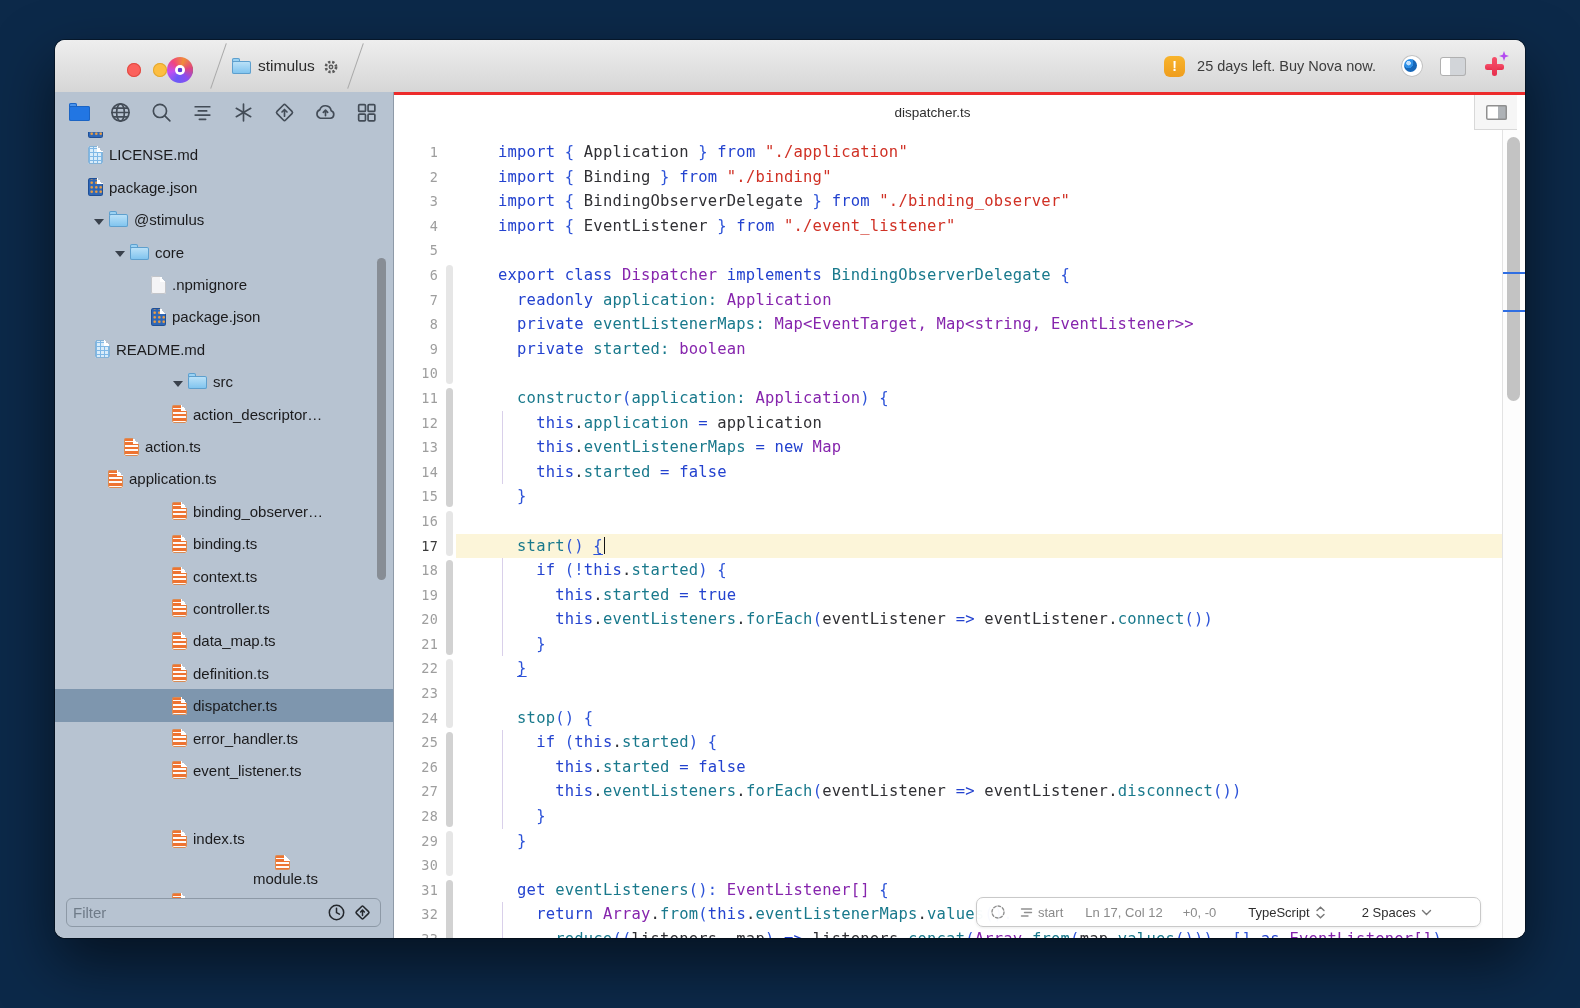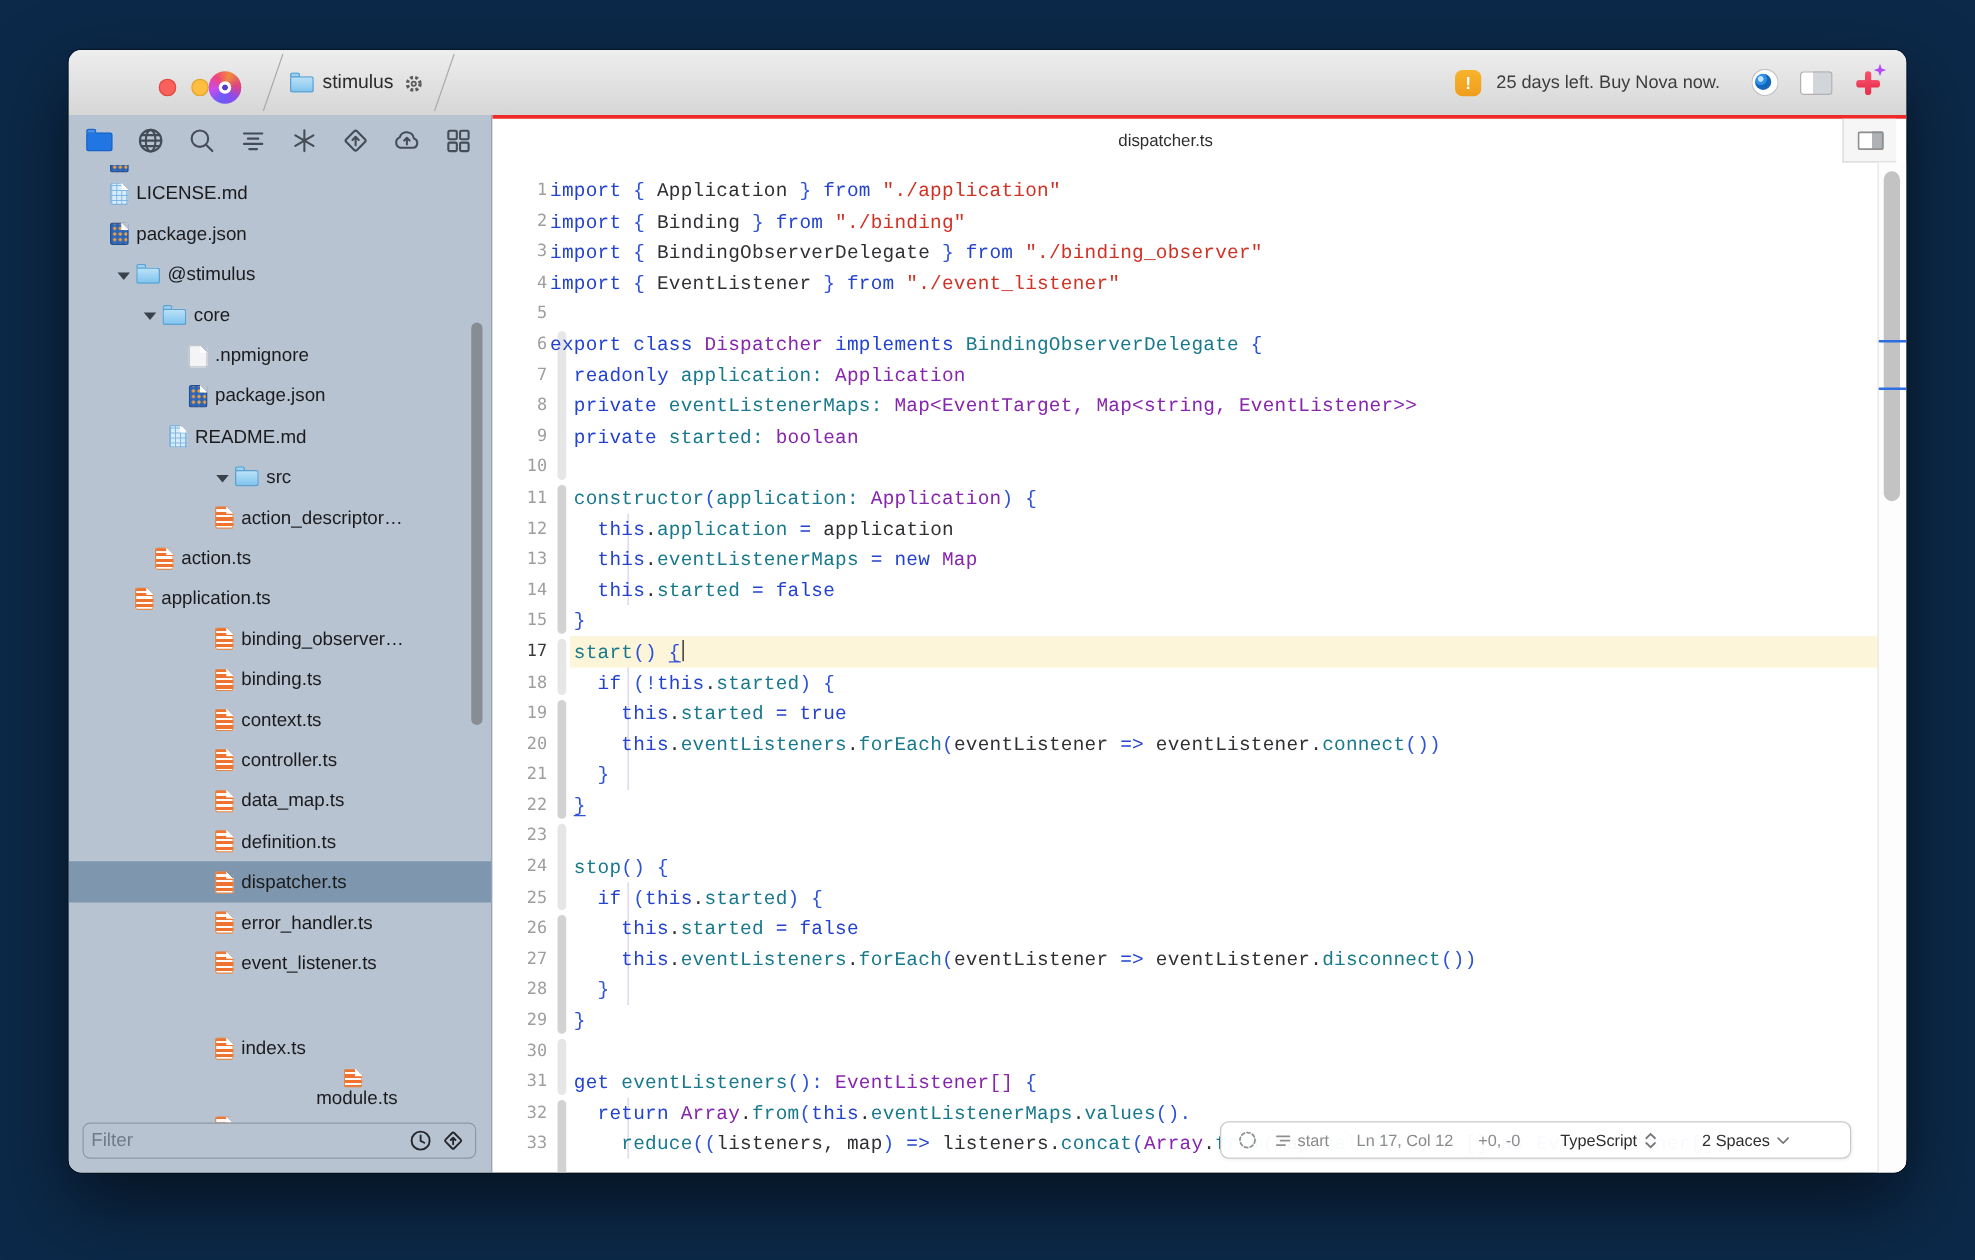--- a/index.html
+++ b/index.html
@@ -93,21 +93,21 @@
   .split-ico{width:21px;height:15px;border-radius:2px;box-shadow:inset 0 0 0 1.5px #8f8f8f;
       background:linear-gradient(90deg,#ffffff 0 55%,#aeb2b6 55%);}
   .code-area{position:absolute;left:0;top:38px;width:1109px;height:808px;overflow:hidden;
       font-family:"DejaVu Sans Mono","Liberation Mono",monospace;font-size:15.5px;letter-spacing:.2px;}
   .code-pad{padding-top:10px;}
   .crow{position:relative;height:24.6px;line-height:24.6px;white-space:pre;}
   .crow .hl{position:absolute;left:62px;right:0;top:0;bottom:0;background:#fcf5d9;}
   .crow .guide{position:absolute;left:108px;top:0;width:1px;height:24.6px;background:#d9d0ea;}
   .lnum{position:absolute;left:0;top:0;width:44px;text-align:right;font-size:13.5px;color:#9e9e9e;}
   .crow.cur .lnum{color:#3a3a3a;}
-  .ctext{position:relative;margin-left:46px;font-family:Liberation Mono, monospace;}
+  .ctext{position:relative;margin-left:104px;}
   .barlayer{position:absolute;left:52px;top:0;width:7px;height:100%;}
   .barseg{position:absolute;left:0;width:7px;border-radius:3.5px;}
   .barseg.l{background:#e6e6e6;} .barseg.d{background:#d2d2d2;}
   .k{color:#2342cf;} .t{color:#8625ad;} .p{color:#19798c;} .s{color:#d03125;} .n{color:#303034;}
   .b{color:#2d53d8;} .u{color:#2d53d8;text-decoration:underline;text-underline-offset:3px;}
   .caret{display:inline-block;width:1.5px;height:17px;background:#141414;vertical-align:-3px;margin-left:1px;}
   
   .status-pill{position:absolute;left:582px;bottom:11px;width:505px;height:30px;background:rgba(255,255,255,.97);
       border:1px solid #c9c9c9;border-radius:7px;box-sizing:border-box;display:flex;align-items:center;
       padding:0 13px;font-size:13px;color:#8a8a8a;box-shadow:0 1px 3px rgba(0,0,0,.08);}
@@ -226,21 +226,21 @@
               <span class="tlabel">core</span>
             </div>
             <div class="trow" style="padding-left: 96px;">
               <span class="doc plain"></span>
               <span class="tlabel">.npmignore</span>
             </div>
             <div class="trow" style="padding-left: 96px;">
               <span class="doc json"></span>
               <span class="tlabel">package.json</span>
             </div>
-            <div class="trow" style="padding-left: 80px;">
+            <div class="trow" style="padding-left: 40px;">
               <span class="doc md"></span>
               <span class="tlabel">README.md</span>
             </div>
             <div class="trow" style="padding-left: 112px; text-align: center;">
               <span class="chev"><i></i></span>
               <span class="folder doc-f" style="flex: 0 0 19px;"></span>
               <span class="tlabel">src</span>
             </div>
             <div class="trow" style="padding-left: 117px;">
               <span class="doc ts"></span>
@@ -353,20 +353,21 @@
             <div class="crow"><span class="lnum">6</span><span class="ctext"><span class="k">export class </span><span class="t">Dispatcher</span><span class="k"> implements </span><span class="p">BindingObserverDelegate</span><span class="b"> {</span></span></div>
             <div class="crow"><span class="lnum">7</span><span class="ctext"><span class="n">  </span><span class="k">readonly </span><span class="p">application:</span><span class="n"> </span><span class="t">Application</span></span></div>
             <div class="crow"><span class="lnum">8</span><span class="ctext"><span class="n">  </span><span class="k">private </span><span class="p">eventListenerMaps:</span><span class="n"> </span><span class="t">Map&lt;EventTarget, Map&lt;string, EventListener&gt;&gt;</span></span></div>
             <div class="crow"><span class="lnum">9</span><span class="ctext"><span class="n">  </span><span class="k">private </span><span class="p">started:</span><span class="n"> </span><span class="t">boolean</span></span></div>
             <div class="crow"><span class="lnum">10</span><span class="ctext"></span></div>
             <div class="crow"><span class="lnum">11</span><span class="ctext"><span class="n">  </span><span class="p">constructor</span><span class="b">(</span><span class="p">application:</span><span class="n"> </span><span class="t">Application</span><span class="b">) {</span></span></div>
             <div class="crow"><div class="guide"></div><span class="lnum">12</span><span class="ctext"><span class="n">    </span><span class="k">this</span><span class="n">.</span><span class="p">application</span><span class="k"> = </span><span class="n">application</span></span></div>
             <div class="crow"><div class="guide"></div><span class="lnum">13</span><span class="ctext"><span class="n">    </span><span class="k">this</span><span class="n">.</span><span class="p">eventListenerMaps</span><span class="k"> = new </span><span class="t">Map</span></span></div>
             <div class="crow"><div class="guide"></div><span class="lnum">14</span><span class="ctext"><span class="n">    </span><span class="k">this</span><span class="n">.</span><span class="p">started</span><span class="k"> = false</span></span></div>
             <div class="crow"><span class="lnum">15</span><span class="ctext"><span class="n">  </span><span class="b">}</span></span></div>
+            <div class="crow"><span class="lnum">16</span><span class="ctext"></span></div>
             <div class="crow cur"><div class="hl"></div><span class="lnum">17</span><span class="ctext"><span class="n">  </span><span class="p">start</span><span class="b">() </span><span class="u">{</span><span class="caret"></span></span></div>
             <div class="crow"><div class="guide"></div><span class="lnum">18</span><span class="ctext"><span class="n">    </span><span class="k">if </span><span class="b">(!</span><span class="k">this</span><span class="n">.</span><span class="p">started</span><span class="b">) {</span></span></div>
             <div class="crow"><div class="guide"></div><span class="lnum">19</span><span class="ctext"><span class="n">      </span><span class="k">this</span><span class="n">.</span><span class="p">started</span><span class="k"> = true</span></span></div>
             <div class="crow"><div class="guide"></div><span class="lnum">20</span><span class="ctext"><span class="n">      </span><span class="k">this</span><span class="n">.</span><span class="p">eventListeners</span><span class="n">.</span><span class="p">forEach</span><span class="b">(</span><span class="n">eventListener </span><span class="k">=&gt; </span><span class="n">eventListener</span><span class="n">.</span><span class="p">connect</span><span class="b">())</span></span></div>
             <div class="crow"><div class="guide"></div><span class="lnum">21</span><span class="ctext"><span class="n">    </span><span class="b">}</span></span></div>
             <div class="crow"><span class="lnum">22</span><span class="ctext"><span class="n">  </span><span class="u">}</span></span></div>
             <div class="crow"><span class="lnum">23</span><span class="ctext"></span></div>
             <div class="crow"><span class="lnum">24</span><span class="ctext"><span class="n">  </span><span class="p">stop</span><span class="b">() {</span></span></div>
             <div class="crow"><div class="guide"></div><span class="lnum">25</span><span class="ctext"><span class="n">    </span><span class="k">if </span><span class="b">(</span><span class="k">this</span><span class="n">.</span><span class="p">started</span><span class="b">) {</span></span></div>
             <div class="crow"><div class="guide"></div><span class="lnum">26</span><span class="ctext"><span class="n">      </span><span class="k">this</span><span class="n">.</span><span class="p">started</span><span class="k"> = false</span></span></div>

